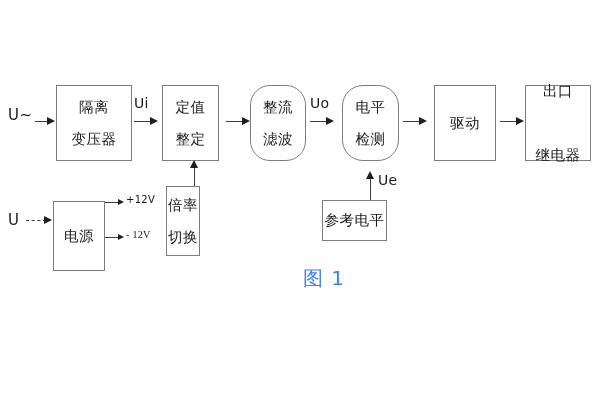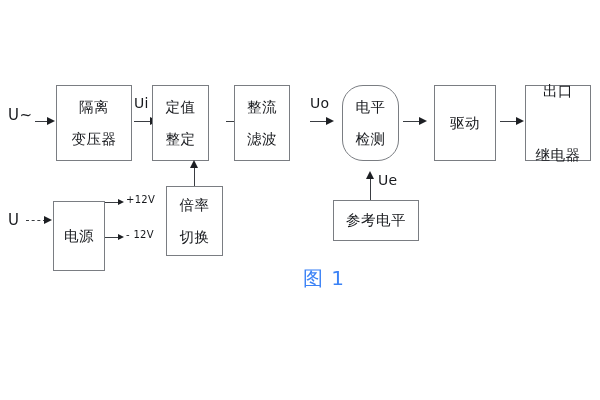--- a/index.html
+++ b/index.html
@@ -108,29 +108,29 @@
 
   <div class="box two" style="left:56px; top:85px; width:76px; height:76px;">
     <span class="ln">隔离</span>
     <span class="ln">变压器</span>
   </div>
 
   <div class="lbl sig" style="left:134px; top:95px;">Ui</div>
   <div class="hline" style="left:134px; top:121px; width:20px;"></div>
   <div class="ah-right" style="left:150px; top:116.5px;"></div>
 
-  <div class="box two" style="left:152px; top:85px; width:57px; height:76px;">
+  <div class="box two" style="left:162px; top:85px; width:57px; height:76px;">
     <span class="ln">定值</span>
     <span class="ln">整定</span>
   </div>
 
   <div class="hline" style="left:226px; top:121px; width:20px;"></div>
   <div class="ah-right" style="left:242px; top:116.5px;"></div>
 
-  <div class="box two" style="left:234px; top:85px; width:56px; height:76px;">
+  <div class="box two" style="left:250px; top:85px; width:56px; height:76px;border-radius:20px;">
     <span class="ln">整流</span>
     <span class="ln">滤波</span>
   </div>
 
   <div class="lbl sig" style="left:310px; top:95px;">Uo</div>
   <div class="hline" style="left:310px; top:121px; width:20px;"></div>
   <div class="ah-right" style="left:326px; top:116.5px;"></div>
 
   <div class="box two" style="left:342px; top:85px; width:57px; height:76px;border-radius:21px;">
     <span class="ln">电平</span>
@@ -159,34 +159,34 @@
   <div class="box" style="left:53px; top:201px; width:52px; height:70px;">
     <span class="ln">电源</span>
   </div>
 
   <div class="hline" style="left:105px; top:202px; width:17px;"></div>
   <div class="ah-right small" style="left:118px; top:198.5px;"></div>
   <div class="lbl rail" style="left:126px; top:194px;">+12V</div>
 
   <div class="hline" style="left:105px; top:237px; width:17px;"></div>
   <div class="ah-right small" style="left:118px; top:233.5px;"></div>
-  <div class="lbl rail" style="left:126px; top:229px;">- 12V</div>
+  <div class="lbl rail" style="left:126px; top:229px;font-family:Liberation Serif, serif;">- 12V</div>
 
-  <div class="box two" style="left:166px; top:186px; width:57px; height:70px;">
+  <div class="box two" style="left:166px; top:186px; width:34px; height:70px;">
     <span class="ln">倍率</span>
     <span class="ln">切换</span>
   </div>
 
   <div class="vline" style="left:194px; top:166px; height:20px;"></div>
   <div class="ah-up" style="left:189.5px; top:160px;"></div>
 
   <div class="lbl sig" style="left:378px; top:172px;">Ue</div>
 
   <div class="vline" style="left:370px; top:178px; height:22px;"></div>
   <div class="ah-up" style="left:365.5px; top:171px;"></div>
 
-  <div class="box" style="left:333px; top:200px; width:86px; height:41px;">
+  <div class="box" style="left:322px; top:200px; width:65px; height:41px;">
     <span class="ln">参考电平</span>
   </div>
 
   <div class="caption" style="left:303px; top:265px;">图 1</div>
 
 </div>
 
 </body></html>

